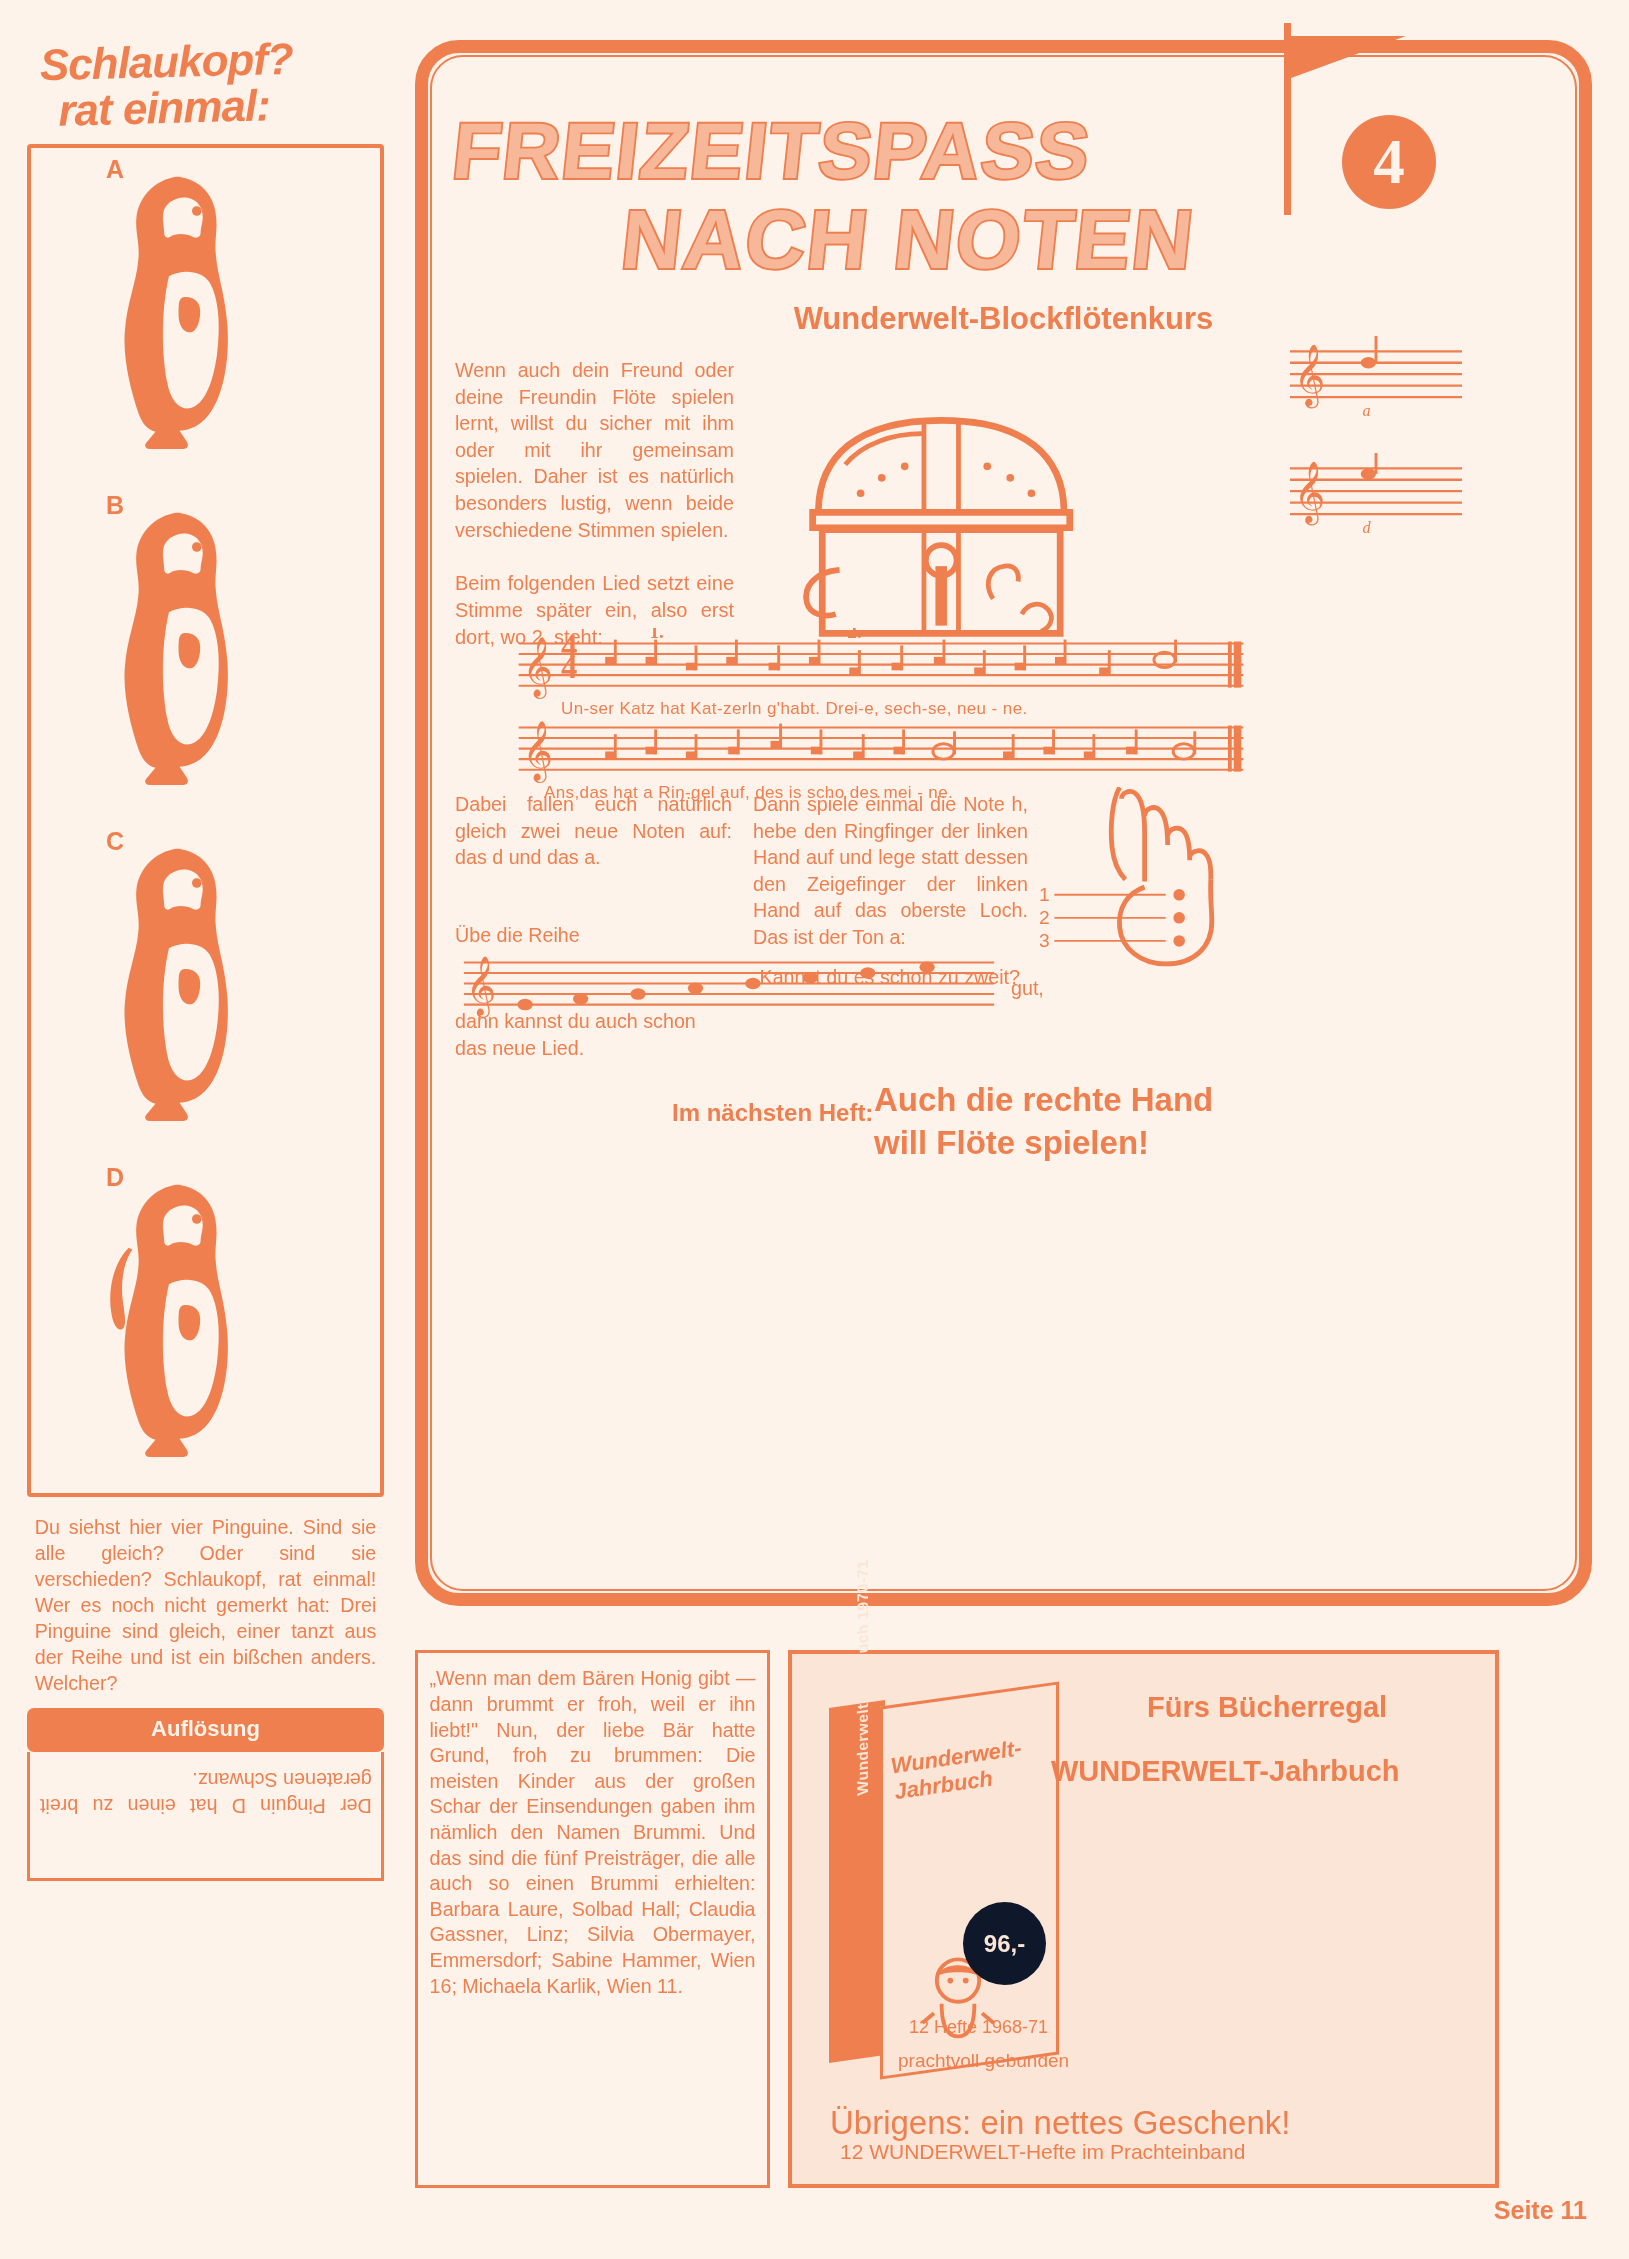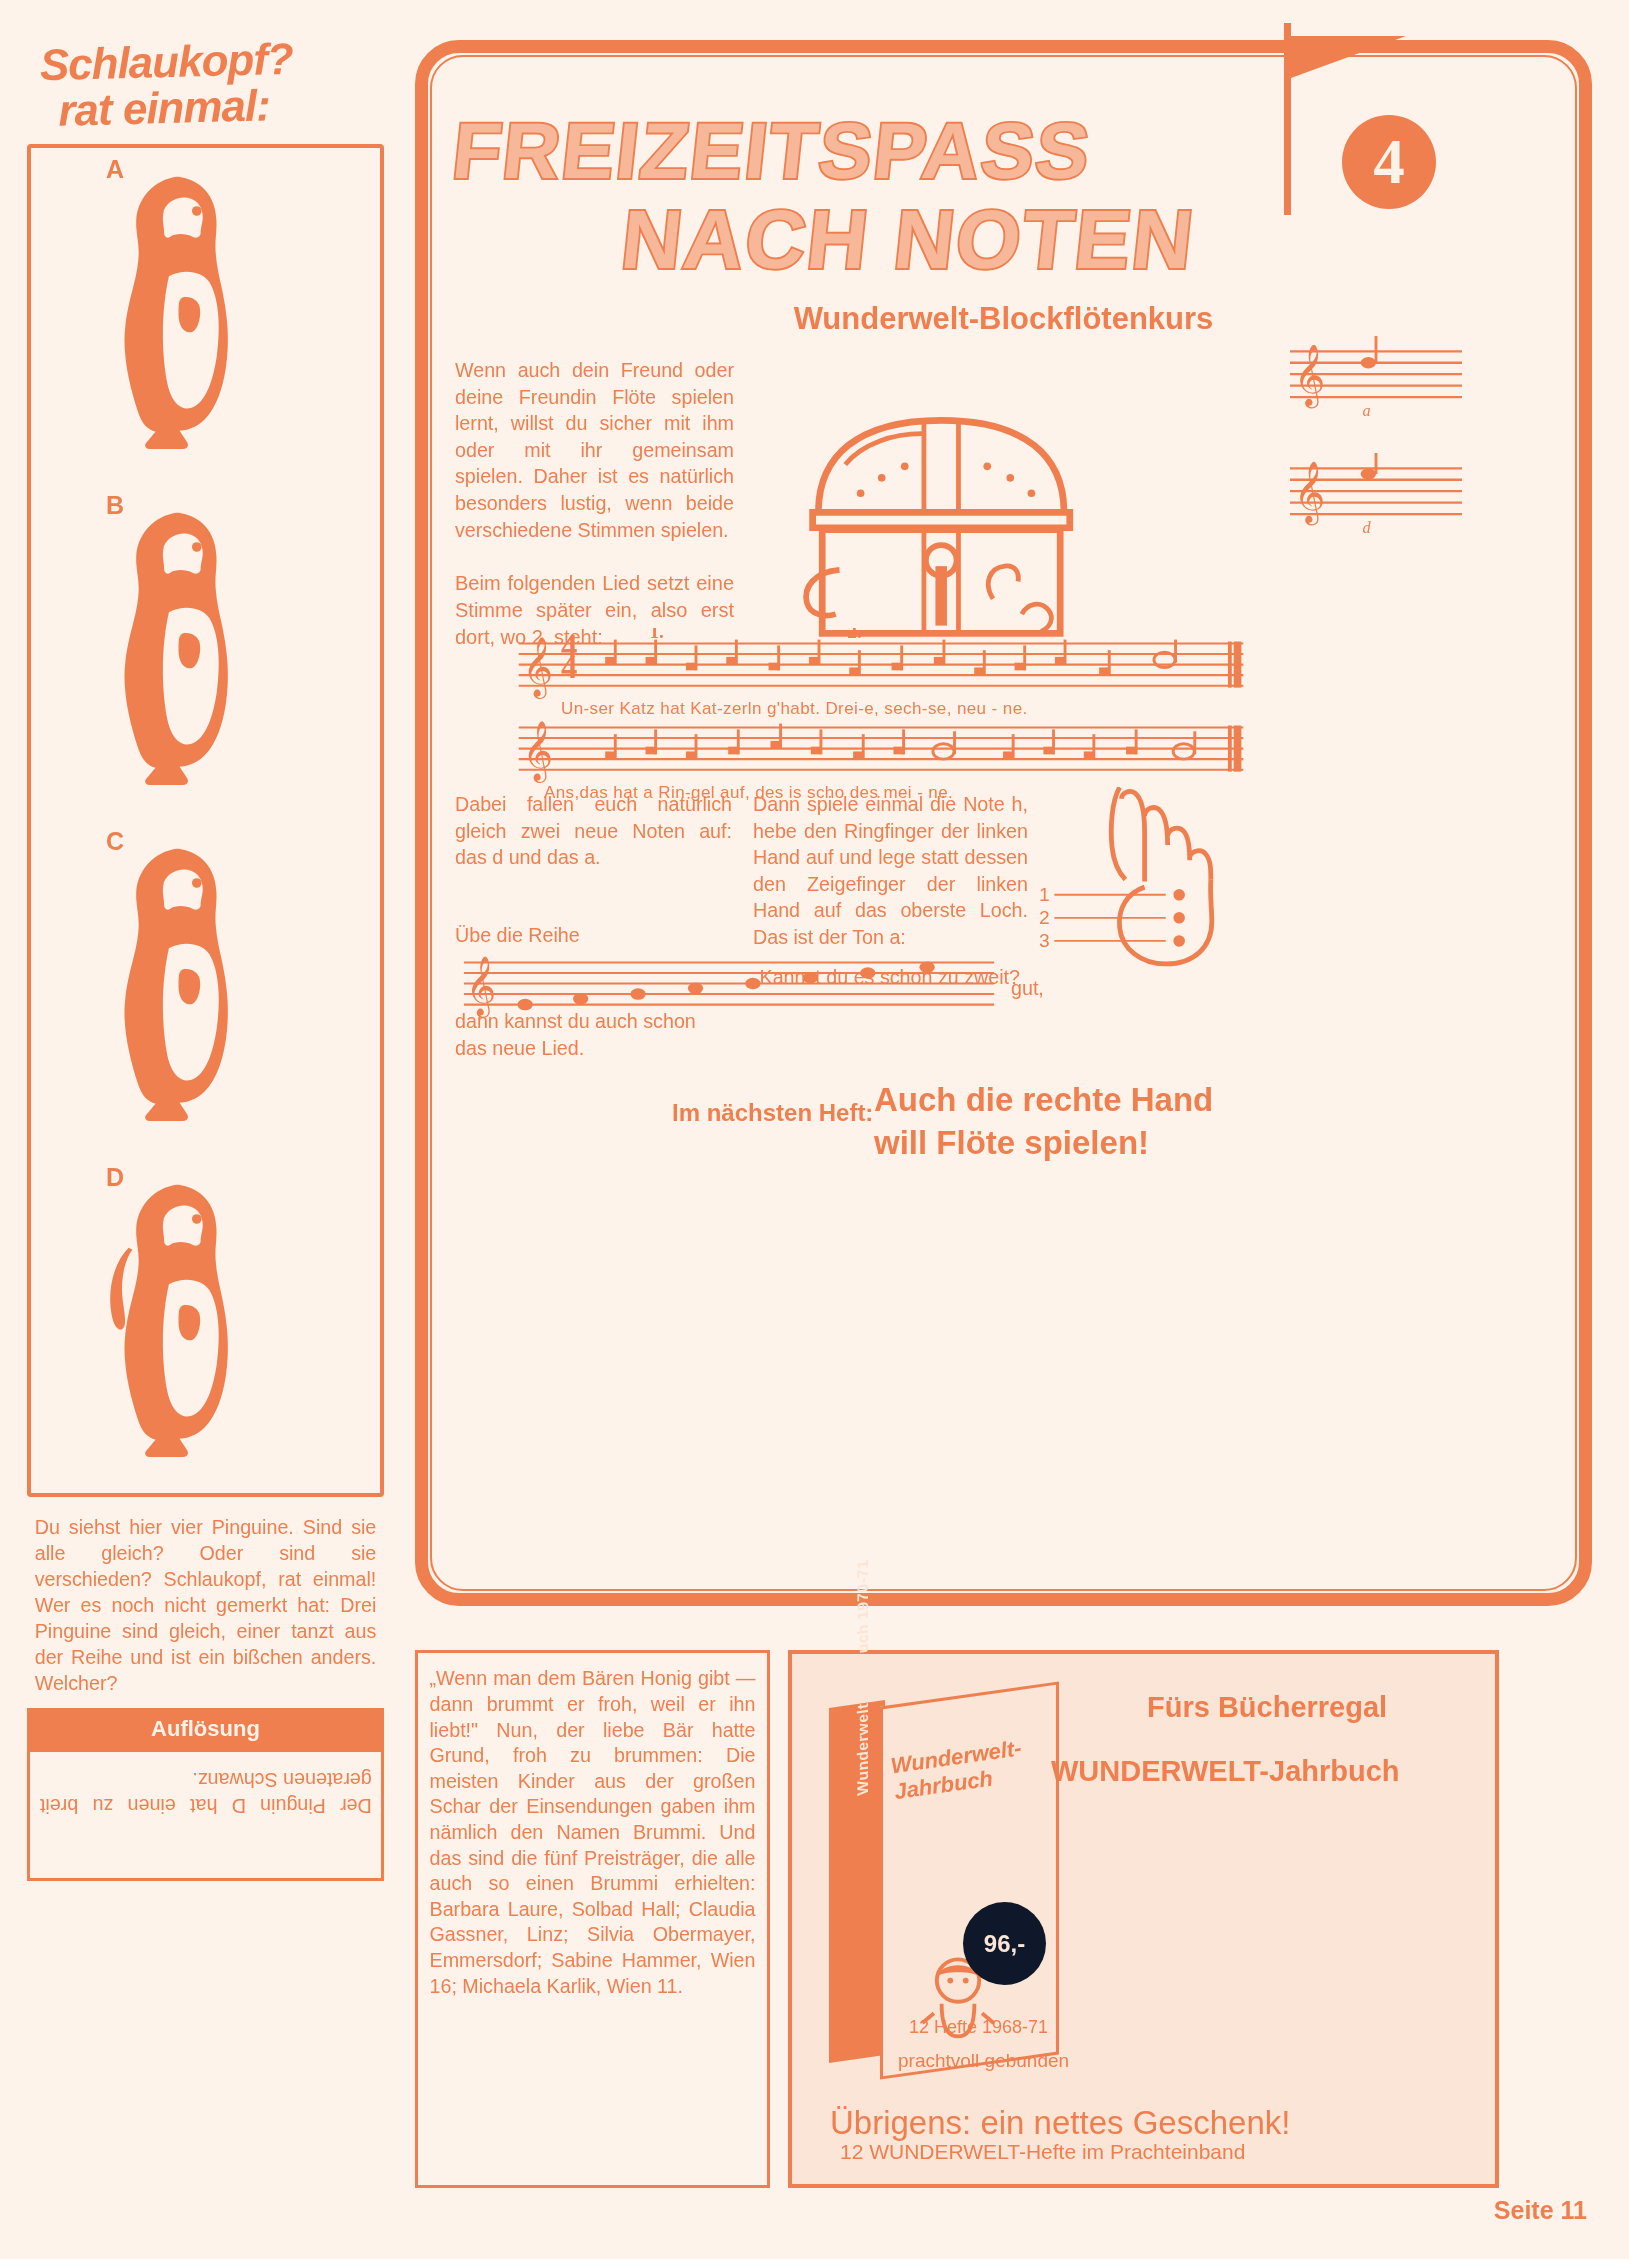--- a/index.html
+++ b/index.html
@@ -55,20 +55,21 @@
     color:#ef7f4e;
   }
   #solution-bar{
     margin-top:11.5px;
     background:#ef7f4e;
     color:#fdf3ea;
     text-align:center;
     font-weight:bold;
     font-size:22px;
     padding:8.6px 0 9.6px;
+    border-radius:7px;
   }
   #solution-box{
     border:3.8px solid #ef7f4e;
     border-top:none;
     padding:15.4px 9.6px 19px;
     min-height:92px;
   }
   #solution-text{
     transform:rotate(180deg);
     font-size:19.7px;

